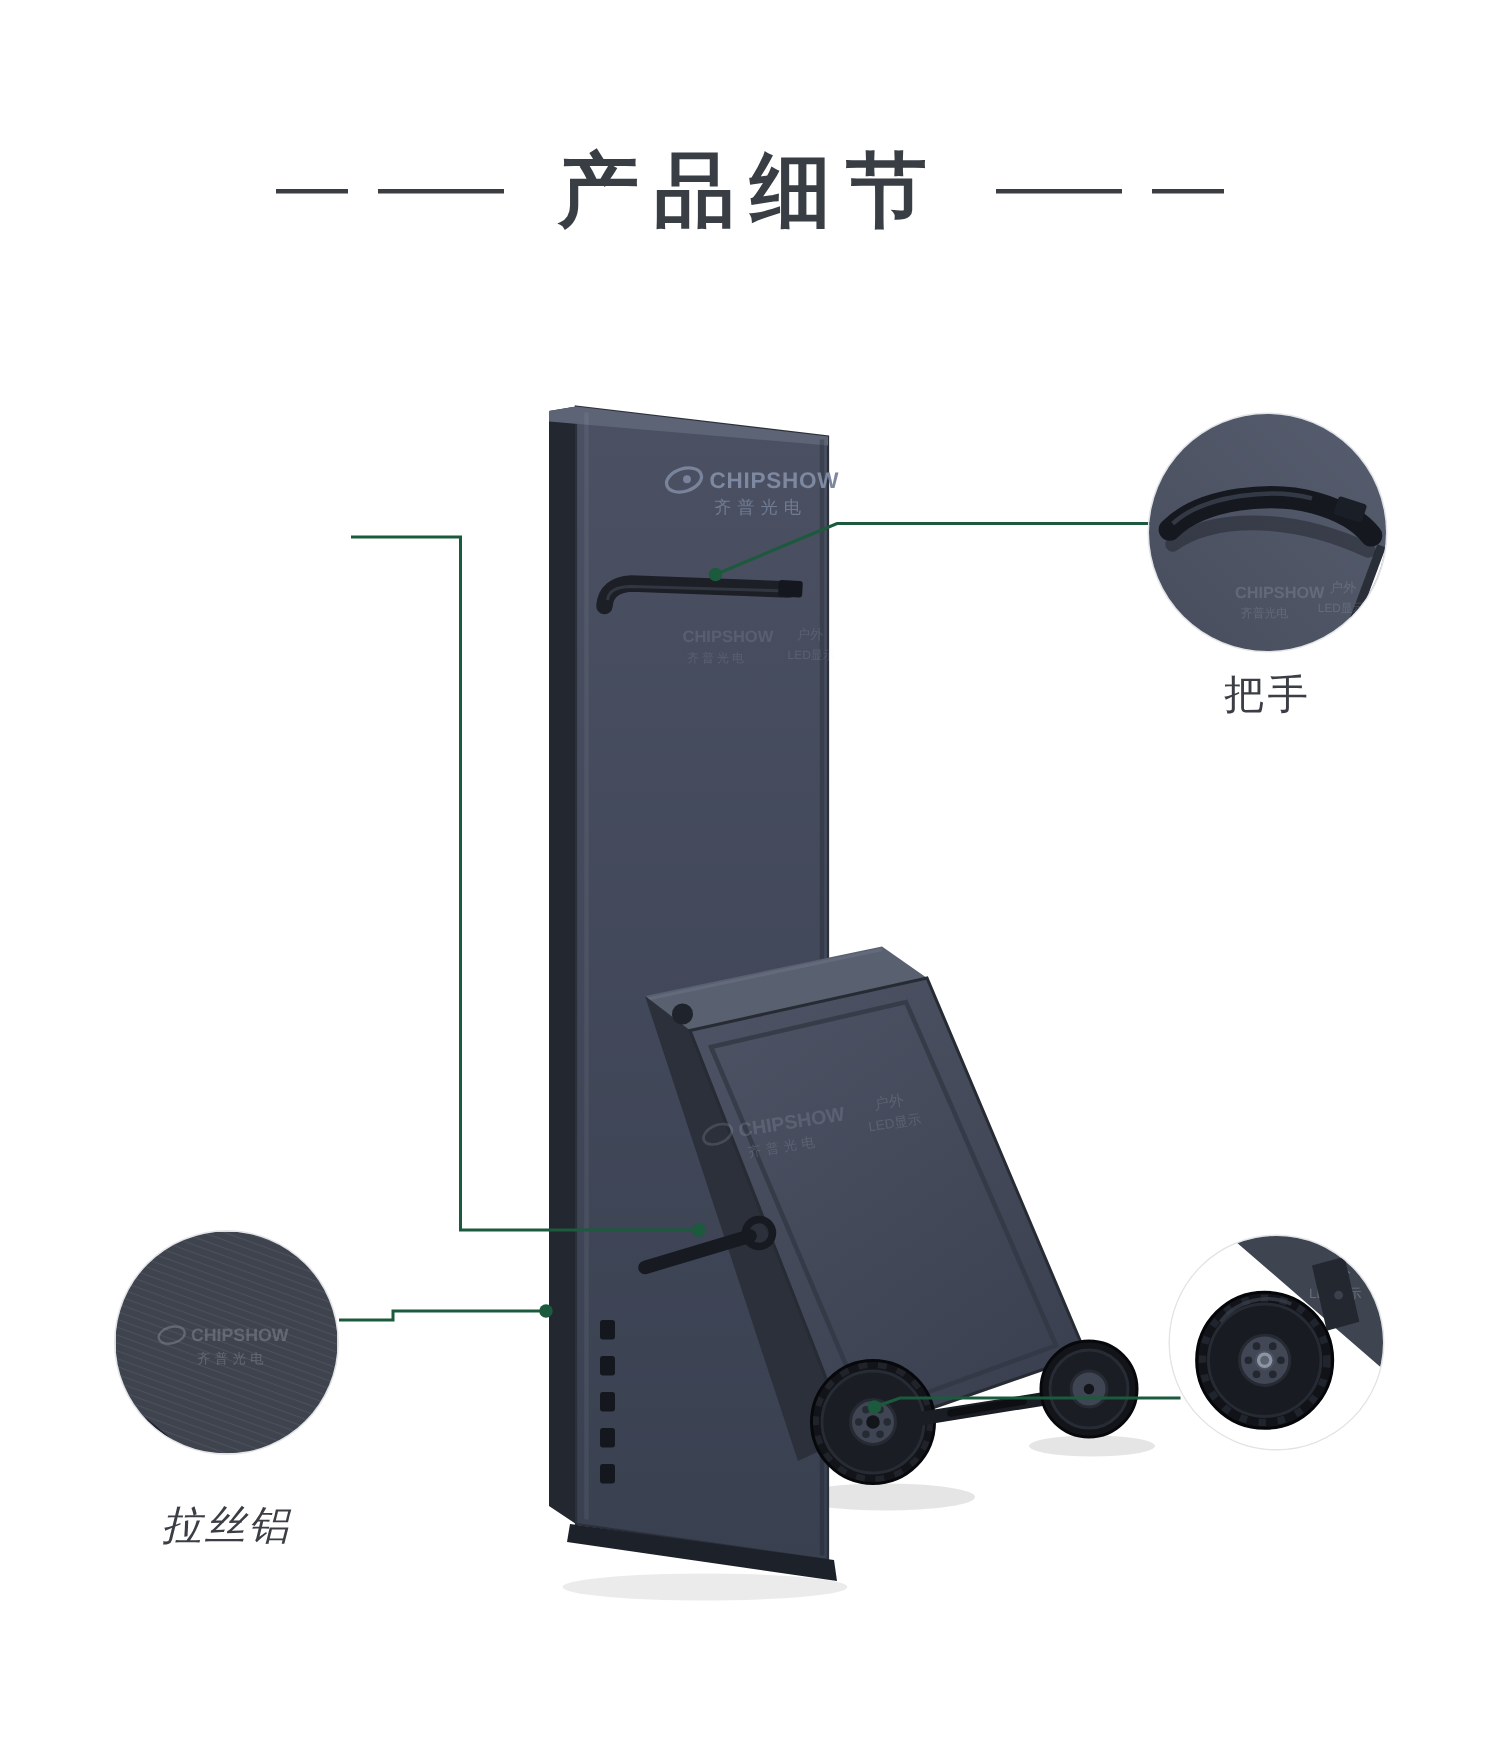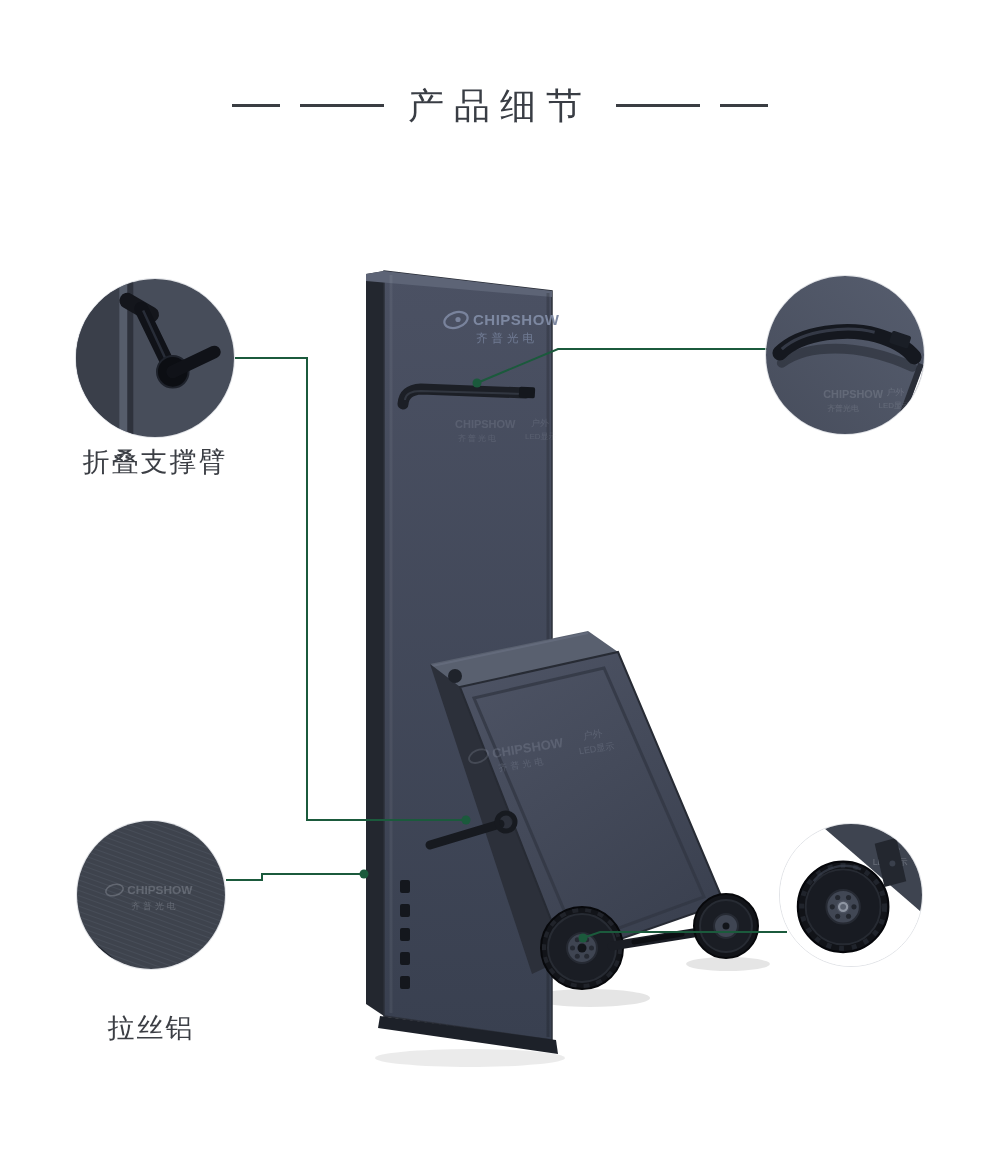--- a/index.html
+++ b/index.html
@@ -11,39 +11,39 @@
   .title-row{
     position:absolute;top:86px;left:0;width:100%;
     display:flex;align-items:center;justify-content:center;
   }
   .dash{height:3px;background:#3a3d42;display:inline-block;}
   .dash.short{width:48px;}
   .dash.long{width:84px;}
   .sp-s{width:20px;display:inline-block;}
   .sp-m{width:24px;display:inline-block;}
   .page-title{
-    font-size:36px;font-weight:400;color:#393d44;margin:0;
+    font-size:54px;font-weight:700;color:#393d44;margin:12px;
     letter-spacing:10px;line-height:1.1;white-space:nowrap;
   }
   
   .layer{position:absolute;top:0;left:0;width:1000px;height:1170px;pointer-events:none;}
   
   .callout{position:absolute;text-align:center;}
   .circle{border-radius:50%;overflow:hidden;display:block;border:1px solid #e2e4e8;box-sizing:border-box;}
   .circle svg{display:block;}
   .callout-label{
     font-size:27px;color:#3b3e44;letter-spacing:2px;text-align:center;white-space:nowrap;
   }
   .callout-tl{left:75px;top:278px;width:160px;}
   .callout-tr{left:765px;top:275px;width:160px;}
   .callout-bl{left:76px;top:820px;width:150px;}
   .callout-br{left:779px;top:823px;width:144px;}
   .callout-tl .callout-label{margin-top:6px;}
   .callout-tr .callout-label{margin-top:10px;}
-  .callout-bl .callout-label{margin-top:40px;}
+  .callout-bl .callout-label{margin-top:29px;font-style:italic;}
   .callout-br .callout-label{margin-top:34px;}
 </style>
 </head>
 <body>
 
 <div class="page">
 
   <div class="title-row">
     <span class="dash short"></span>
     <span class="sp-s"></span>
@@ -171,40 +171,20 @@
       <polyline points="787,932 600,932 583,938"></polyline>
     </g>
     <g fill="#1b5a3c">
       <circle cx="466" cy="820" r="4.5"></circle>
       <circle cx="477" cy="383" r="4.5"></circle>
       <circle cx="364" cy="874" r="4.5"></circle>
       <circle cx="583" cy="938" r="4.5"></circle>
     </g>
   </svg>
 
-  <div class="callout callout-tl">
-    <span class="circle" style="width:160px;height:160px;">
-      <svg viewBox="0 0 160 160" width="158" height="158">
-        <rect width="160" height="160" fill="#474d5a"></rect>
-        <rect width="44" height="160" fill="#3a3f4a"></rect>
-        <rect x="44" width="8" height="160" fill="#565d6b"></rect>
-        <rect x="52" width="6" height="160" fill="#2e323c"></rect>
-        <g>
-          <path d="M52,22 L76,36" stroke="#14161c" stroke-width="16" stroke-linecap="round" fill="none"></path>
-          <path d="M66,30 L96,92" stroke="#101218" stroke-width="14" stroke-linecap="round" fill="none"></path>
-          <path d="M68,32 L94,88" stroke="#333946" stroke-width="2.5" opacity="0.7" fill="none"></path>
-          <circle cx="98" cy="94" r="16" fill="#0c0e13"></circle>
-          <circle cx="98" cy="94" r="16" fill="none" stroke="#1e222b" stroke-width="2"></circle>
-          <circle cx="98" cy="94" r="6" fill="#262b34"></circle>
-          <path d="M98,94 L140,74" stroke="#101218" stroke-width="13" stroke-linecap="round" fill="none"></path>
-        </g>
-      </svg>
-    </span>
-    <div class="callout-label">折叠支撑臂</div>
-  </div>
 
   <div class="callout callout-tr">
     <span class="circle" style="width:160px;height:160px;">
       <svg viewBox="0 0 160 160" width="158" height="158">
         <defs>
           <linearGradient id="gTR" x1="0" y1="1" x2="1" y2="0">
             <stop offset="0" stop-color="#474d5c"></stop>
               <stop offset="1" stop-color="#565d6e"></stop>
           </linearGradient>
         </defs>
@@ -218,20 +198,21 @@
           <rect x="126" y="58" width="20" height="13" rx="2" fill="#1a1e26" transform="rotate(18 136 64)"></rect>
         </g>
         <g opacity="0.14" fill="#e8ecf4">
           <text x="58" y="124" font-size="11" font-weight="bold">CHIPSHOW</text>
           <text x="62" y="137" font-size="8">齐普光电</text>
           <text x="122" y="120" font-size="9">户外</text>
           <text x="114" y="134" font-size="8">LED显示</text>
         </g>
       </svg>
     </span>
+    <div class="callout-label">把手</div>
   </div>
 
   <div class="callout callout-bl">
     <span class="circle" style="width:150px;height:150px;">
       <svg viewBox="0 0 150 150" width="148" height="148">
         <defs>
           <pattern id="brush" width="5" height="5" patternUnits="userSpaceOnUse" patternTransform="rotate(20)">
             <rect width="5" height="5" fill="#3e434d"></rect>
             <line x1="0" y1="0" x2="5" y2="0" stroke="#4b515d" stroke-width="1.4"></line>
           </pattern>

